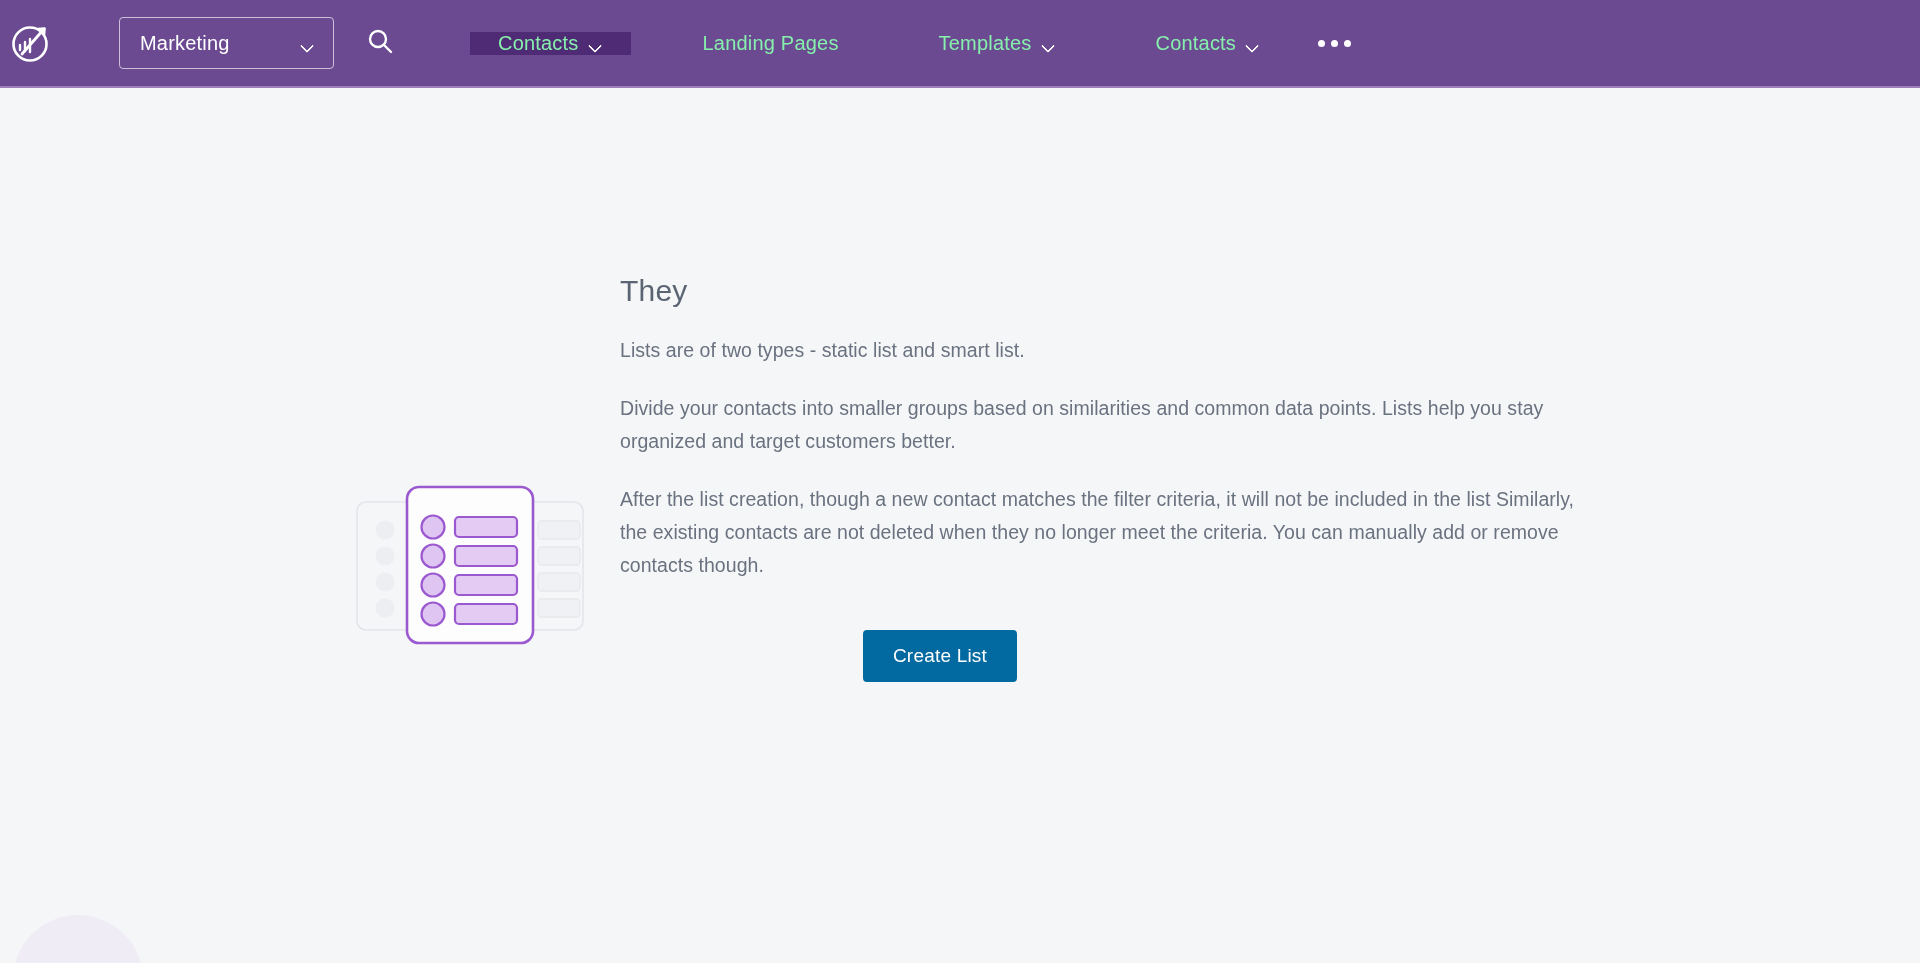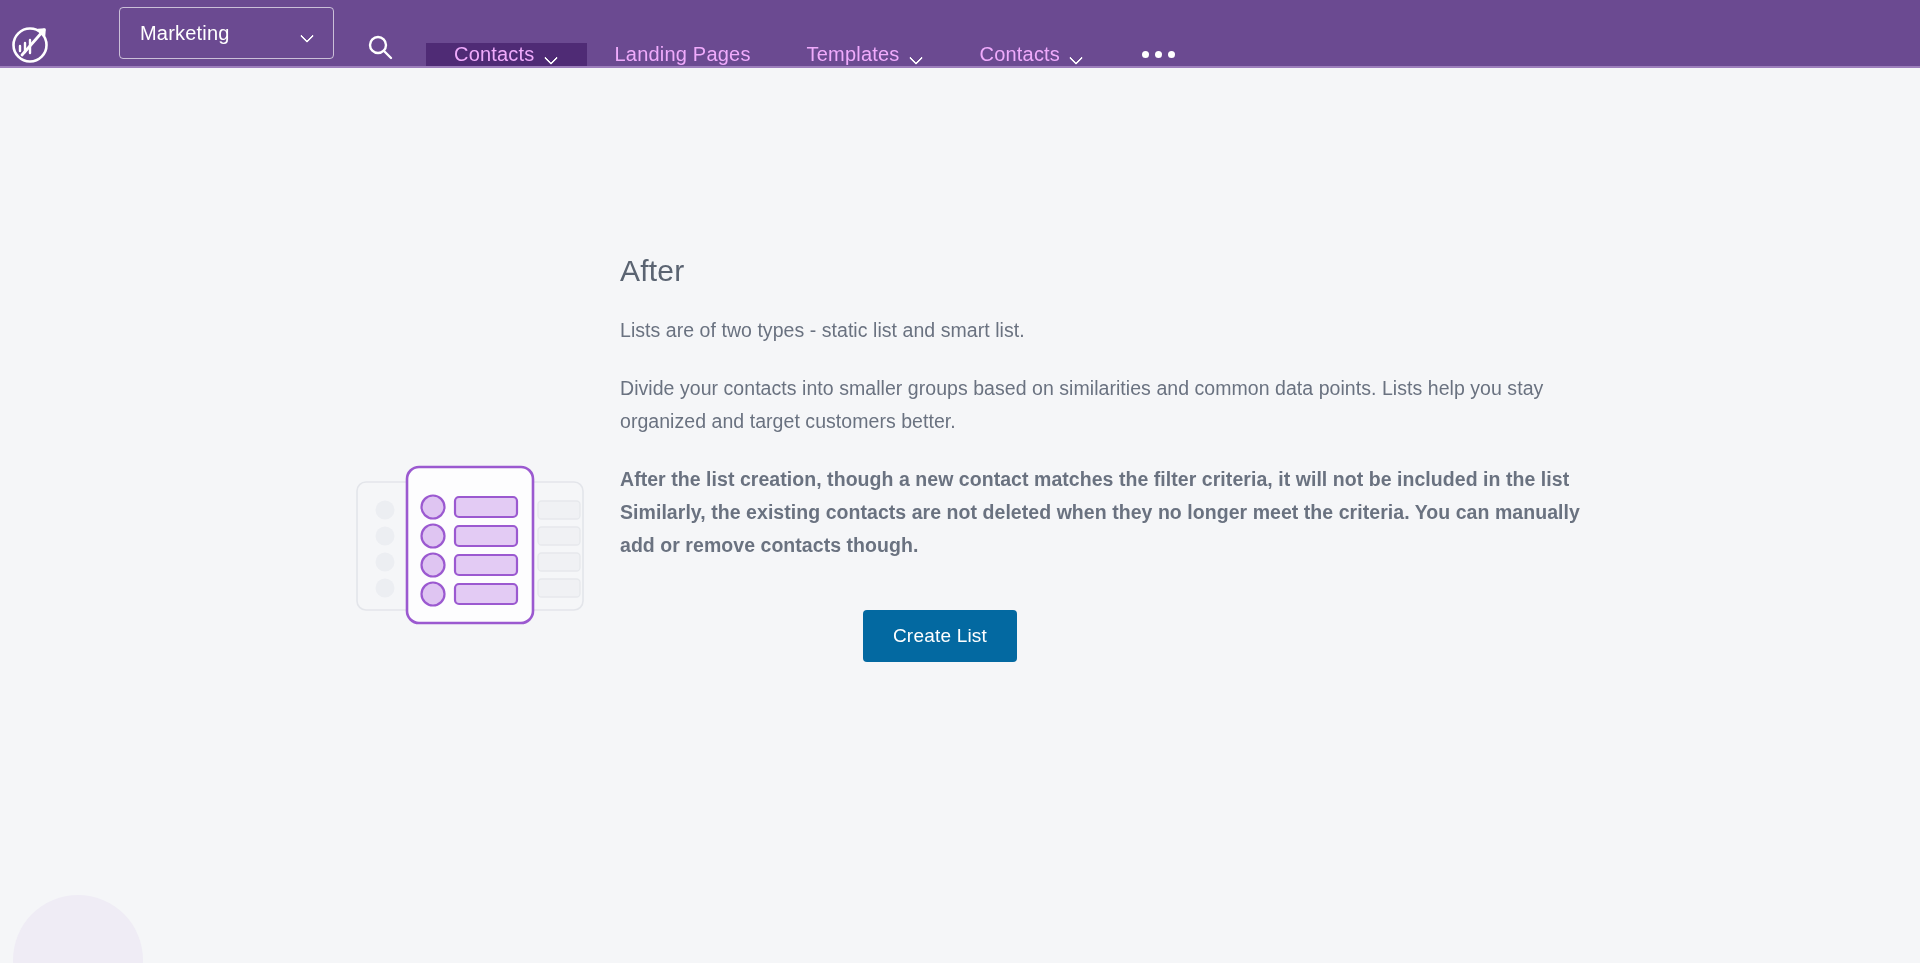--- a/index.html
+++ b/index.html
@@ -12,24 +12,24 @@
   body {
     font-family: "Liberation Sans", sans-serif;
     background: #f5f6f8;
     color: #5b6472;
     -webkit-font-smoothing: antialiased;
   }
 
   
   .topnav {
     position: relative;
-    height: 68px;
+    height: 88px;
     background: #6b4a91;
     display: flex;
-    align-items: flex-end;
+    align-items: center;
     border-bottom: 2px solid #9d7fbc;
   }
 
   .logo-wrap {
     width: 62px;
     min-width: 62px;
     display: flex;
     align-items: center;
     justify-content: center;
   }
@@ -71,25 +71,26 @@
     display: flex;
     align-items: stretch;
     flex: 1;
   }
 
   .nav-item {
     display: flex;
     align-items: center;
     gap: 11px;
     padding: 0 28px;
-    color: #f0abfc;
+    color: #86efac;
     font-size: 20px;
     letter-spacing: .2px;
     cursor: pointer;
     white-space: nowrap;
+    margin-left: 44px;
   }
   .nav-item.active { background: #4f2b75; }
 
   .caret {
     display: inline-block;
     width: 13px;
     height: 8px;
     position: relative;
     top: 2px;
   }
@@ -156,21 +157,21 @@
     margin-bottom: 26px;
   }
 
   .copy p {
     font-size: 19.5px;
     line-height: 33px;
     color: #6a7280;
     margin-bottom: 25px;
     letter-spacing: .05px;
   }
-  .copy p:last-of-type { margin-bottom: 13px; font-weight: bold; }
+  .copy p:last-of-type { margin-bottom: 13px; }
 
   .cta-row {
     display: flex;
     justify-content: center;
     margin-top: 48px;
     padding-right: 340px;
   }
   .cta {
     background: #0369a1;
     color: #ffffff;
@@ -292,21 +293,21 @@
           <circle cx="78" cy="101" r="11.5" fill="#dfc5f2" stroke="#9b59d0" stroke-width="2.2"></circle>
           <rect x="100" y="91" width="62" height="20" rx="4" fill="#e3cbf4" stroke="#9b59d0" stroke-width="2.2"></rect>
           <circle cx="78" cy="130" r="11.5" fill="#dfc5f2" stroke="#9b59d0" stroke-width="2.2"></circle>
           <rect x="100" y="120" width="62" height="20" rx="4" fill="#e3cbf4" stroke="#9b59d0" stroke-width="2.2"></rect>
         </svg>
       </span>
     </div>
 
     <div class="copy">
 
-      <h1 class="page-title">After</h1>
+      <h1 class="page-title">They</h1>
 
       <p>Lists are of two types - static list and smart list.</p>
       <p>Divide your contacts into smaller groups based on similarities and common data points. Lists help you stay organized and target customers better.</p>
       <p>After the list creation, though a new contact matches the filter criteria, it will not be included in the list Similarly, the existing contacts are not deleted when they no longer meet the criteria. You can manually add or remove contacts though.</p>
 
       <div class="cta-row">
         <button class="cta">Create List</button>
       </div>
 
     </div>

